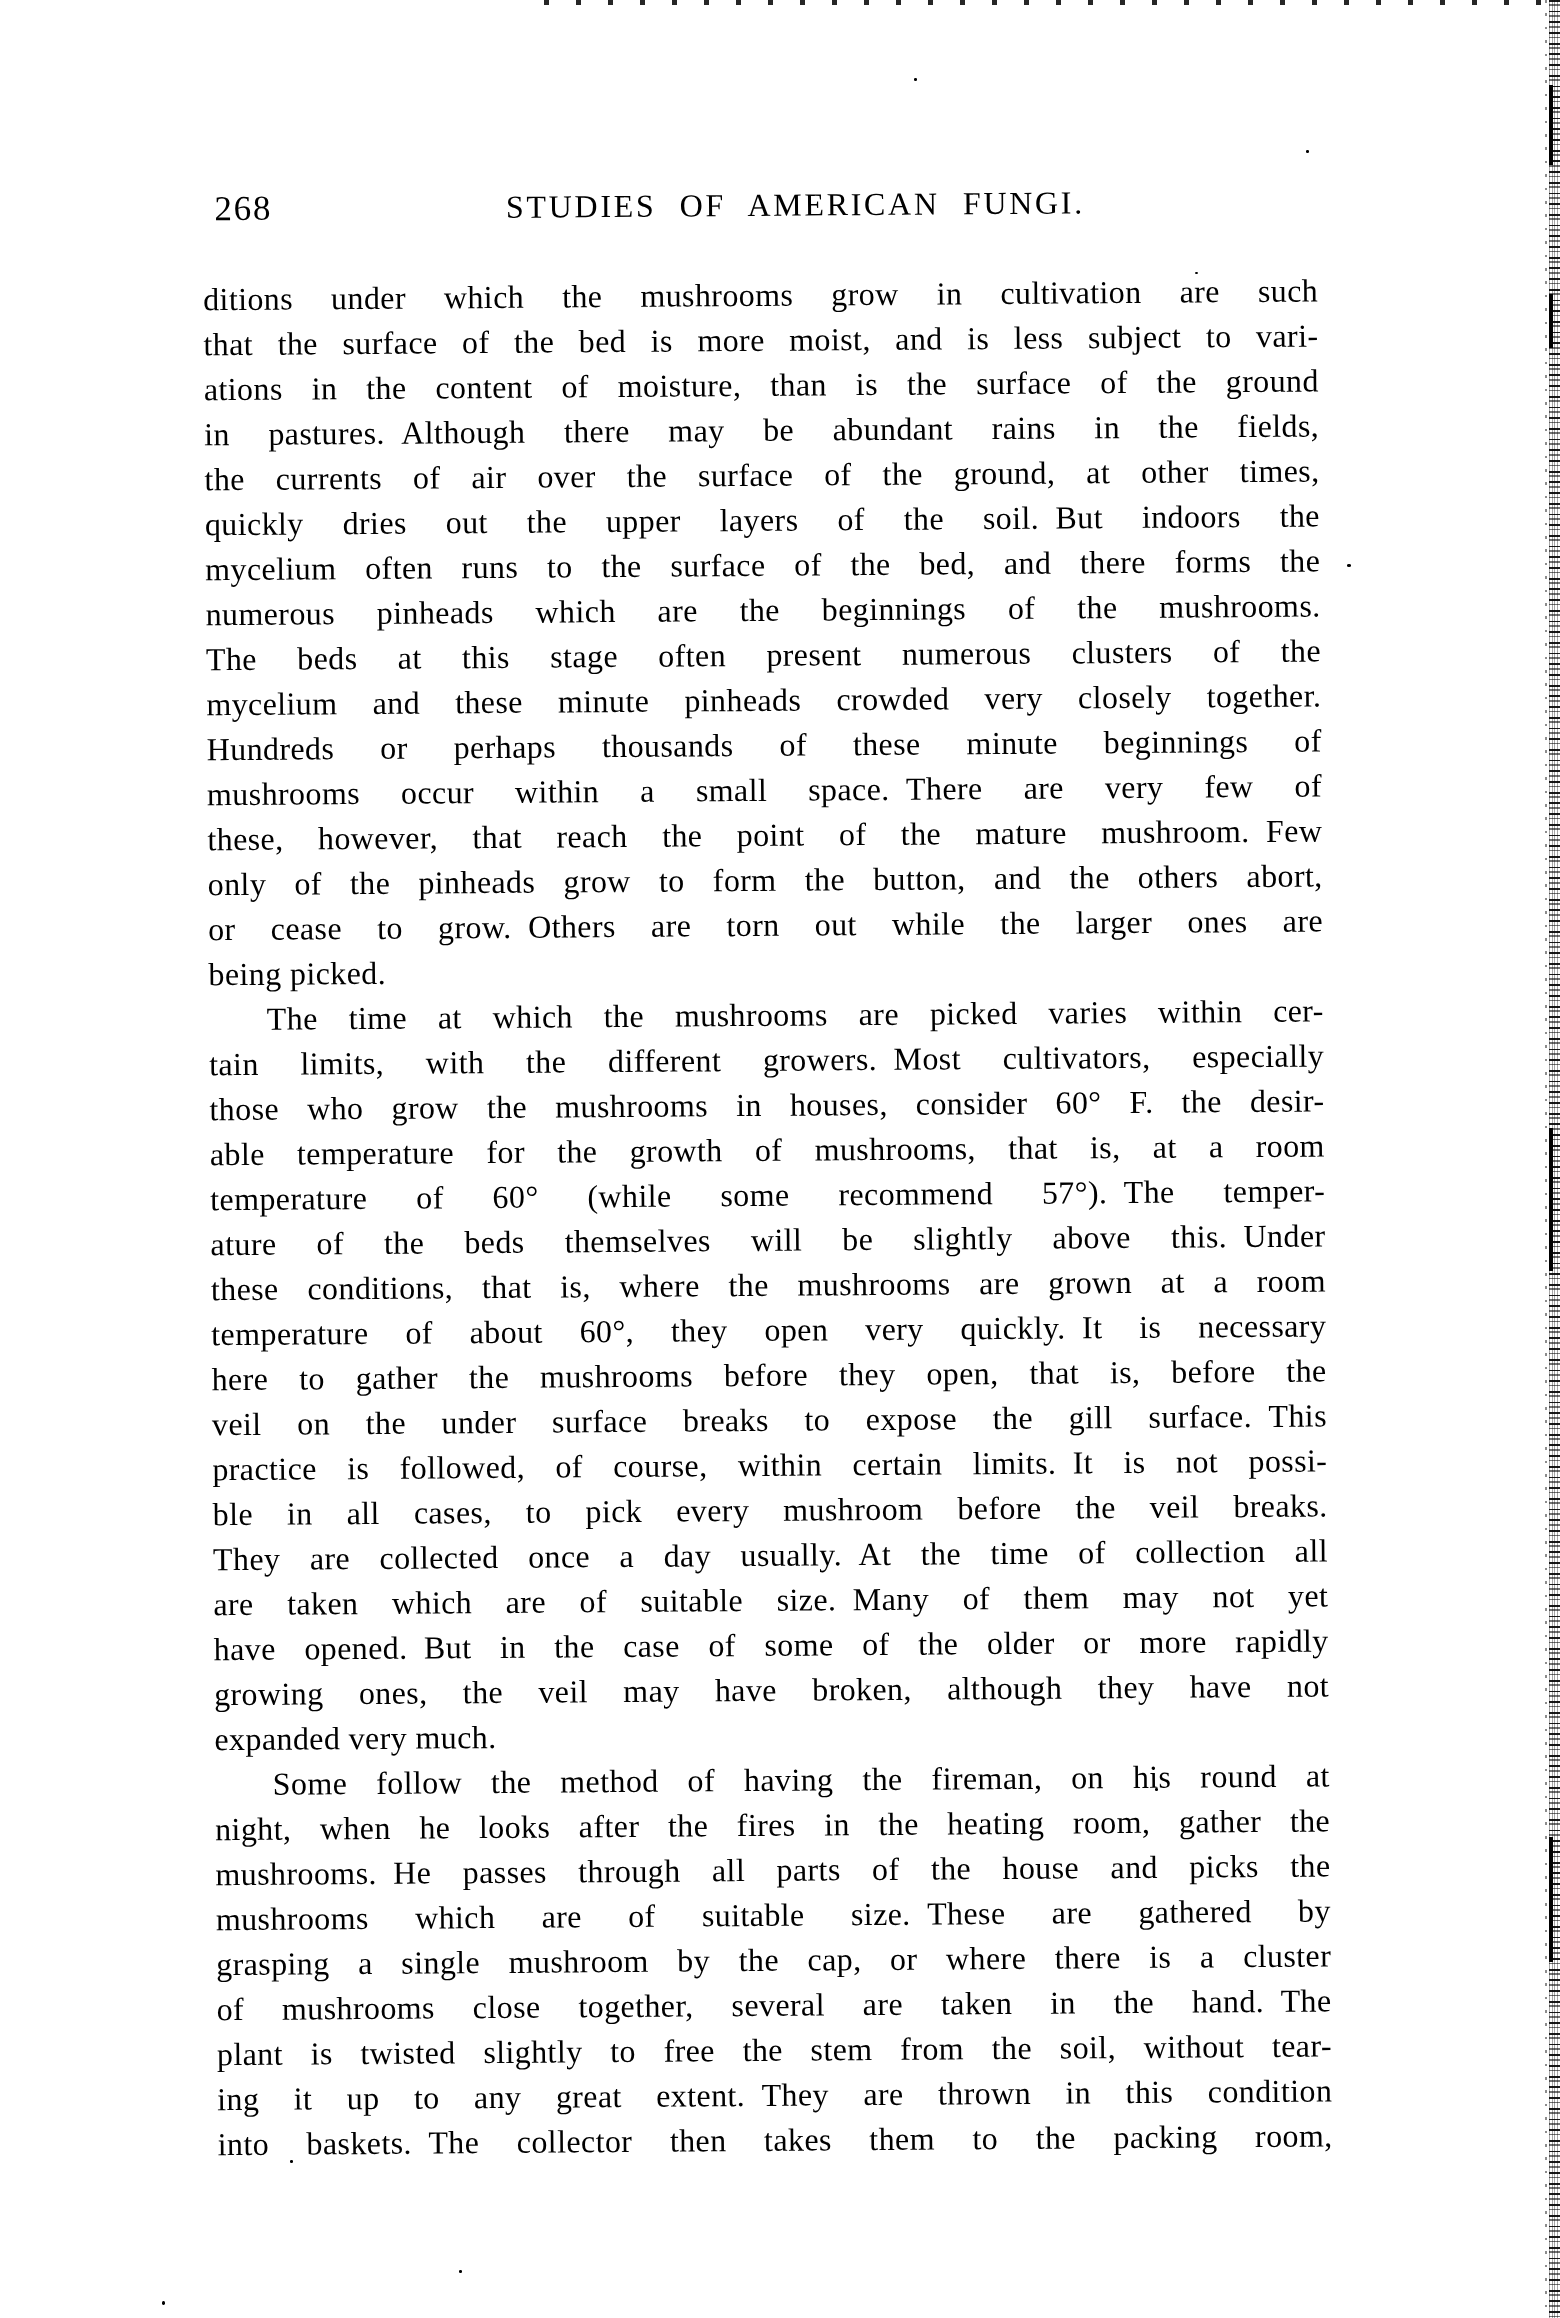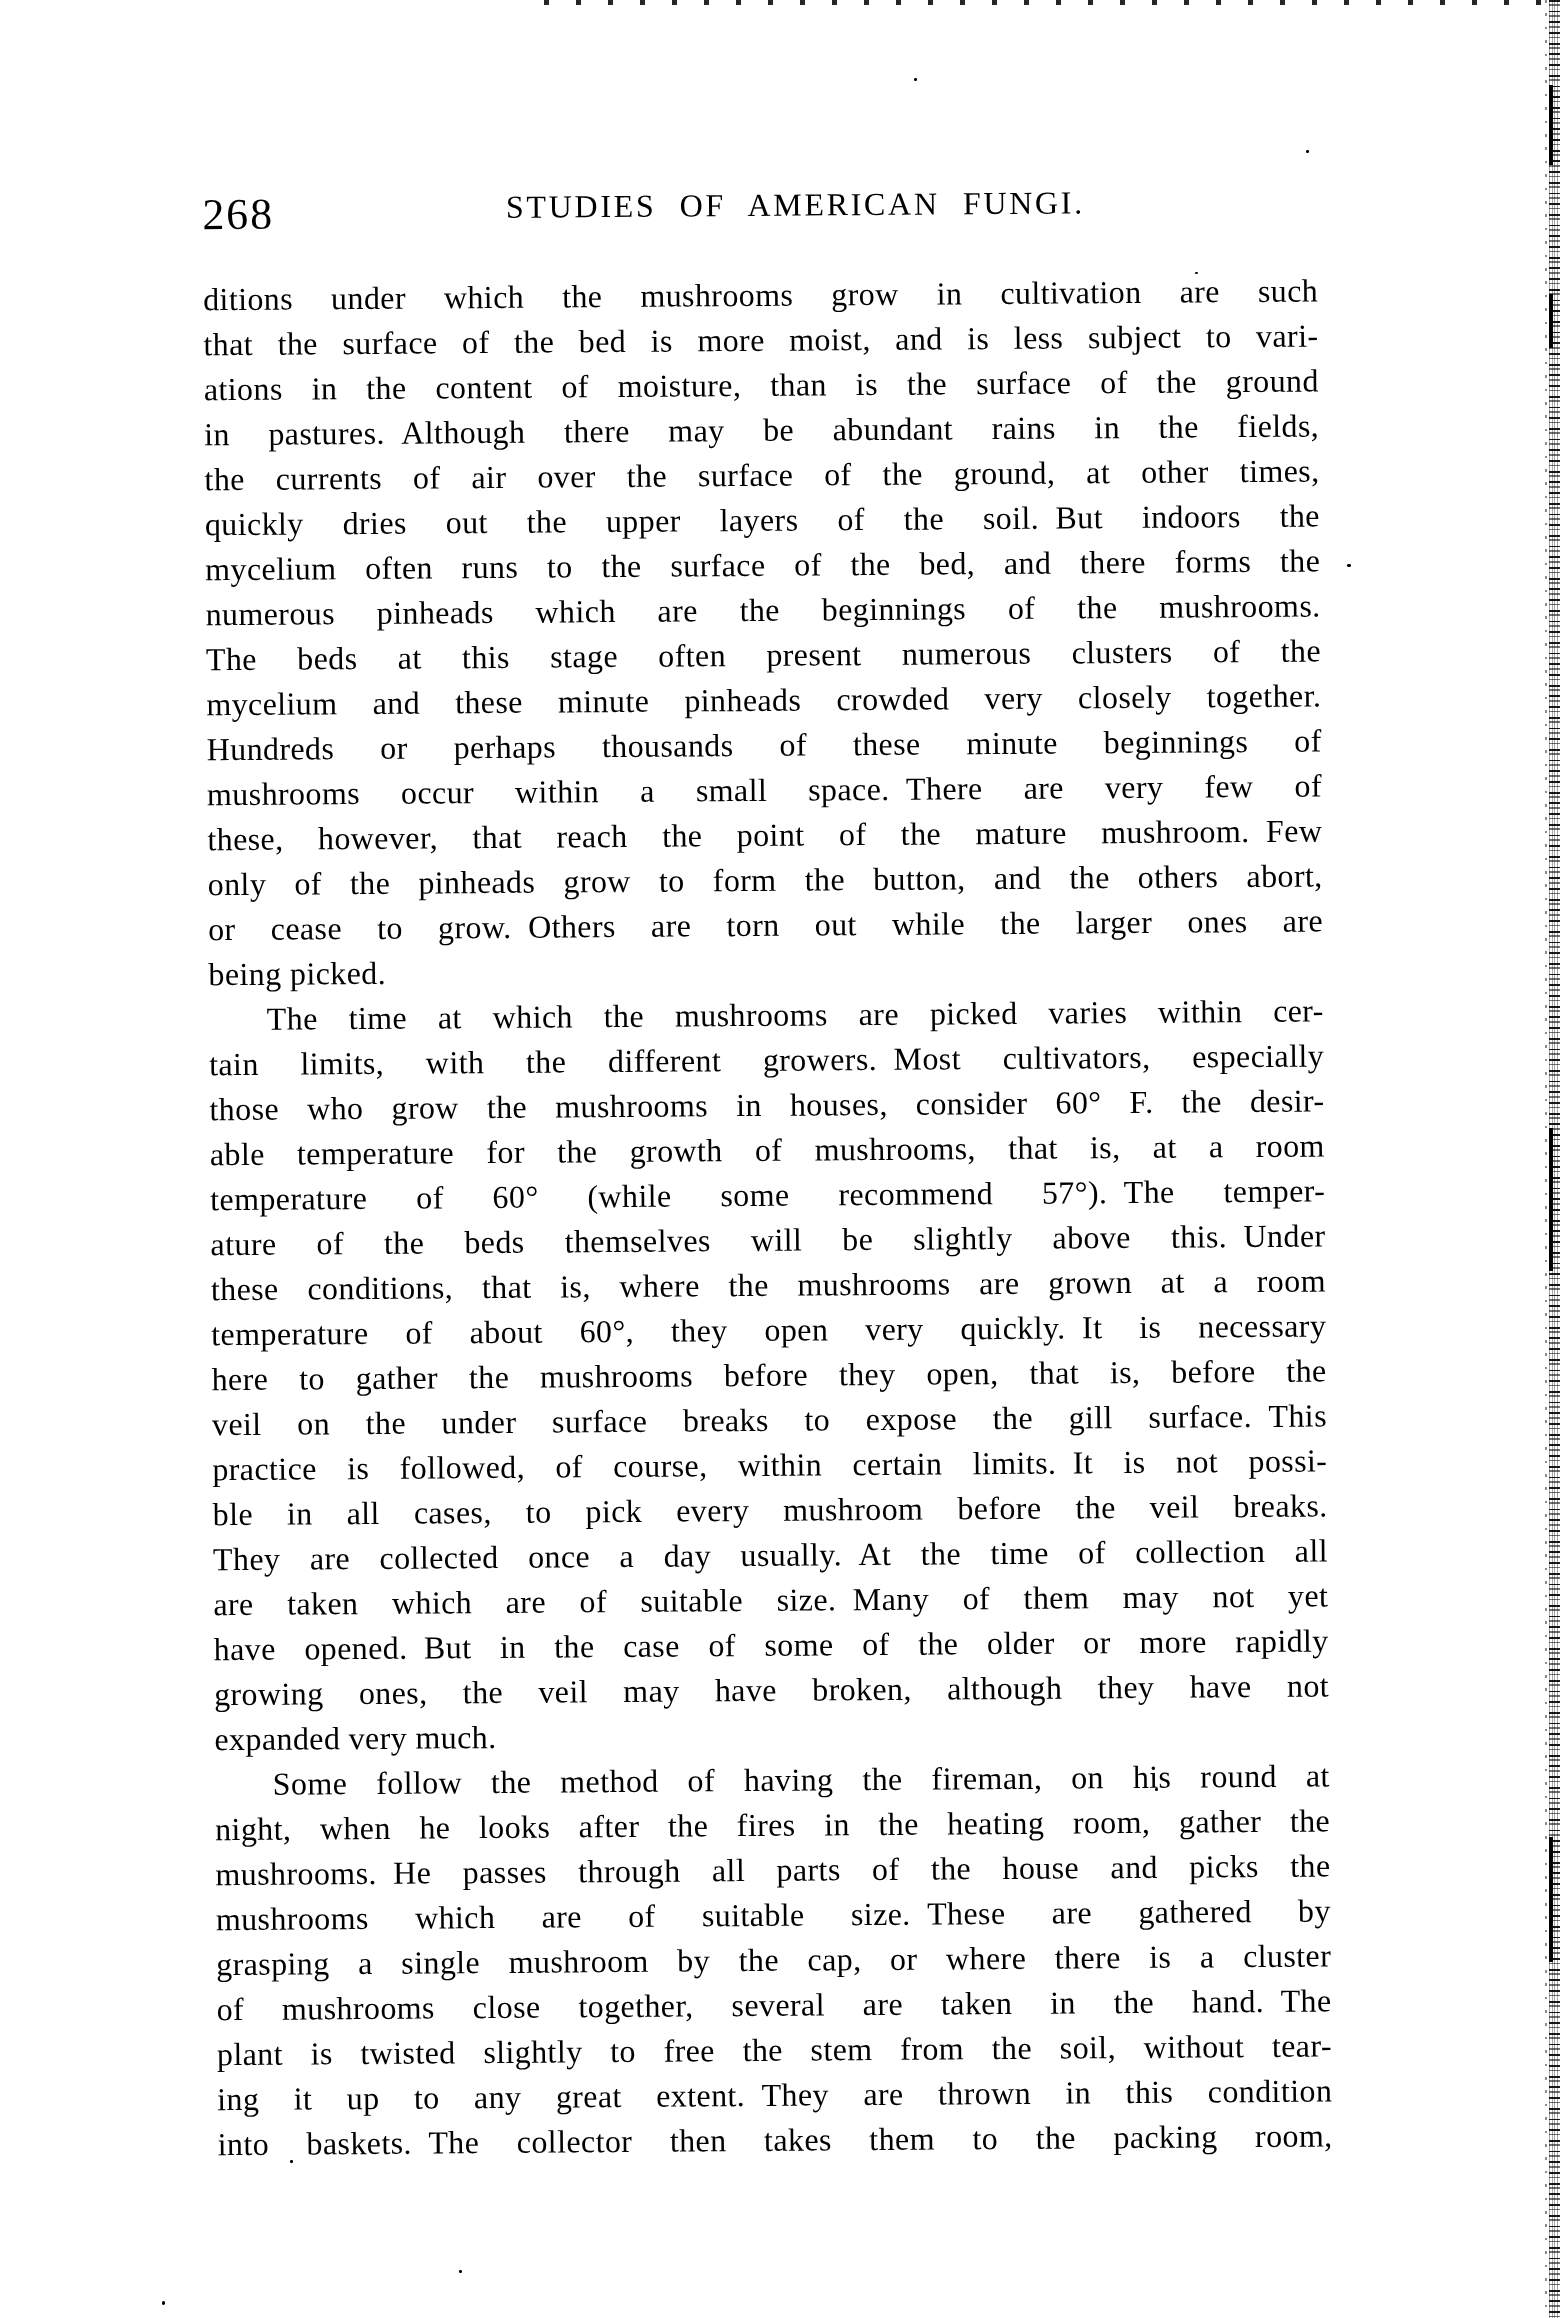--- a/index.html
+++ b/index.html
@@ -25,24 +25,24 @@
   .running-head {
     position: absolute;
     top: 189px;
     left: 203px;
     width: 1115px;
     height: 45px;
     font-size: 34px;
   }
   .page-number {
     position: absolute;
-    left: 0;
+    left: 12px;
     top: 0;
     letter-spacing: 1.8px;
-    font-size: 44px;
+    font-size: 35px;
   }
   .running-title {
     position: absolute;
     left: 71px;
     right: 0;
     top: 1.8px;
     text-align: center;
     letter-spacing: 2.7px;
     word-spacing: 12.5px;
     font-size: 32px;

